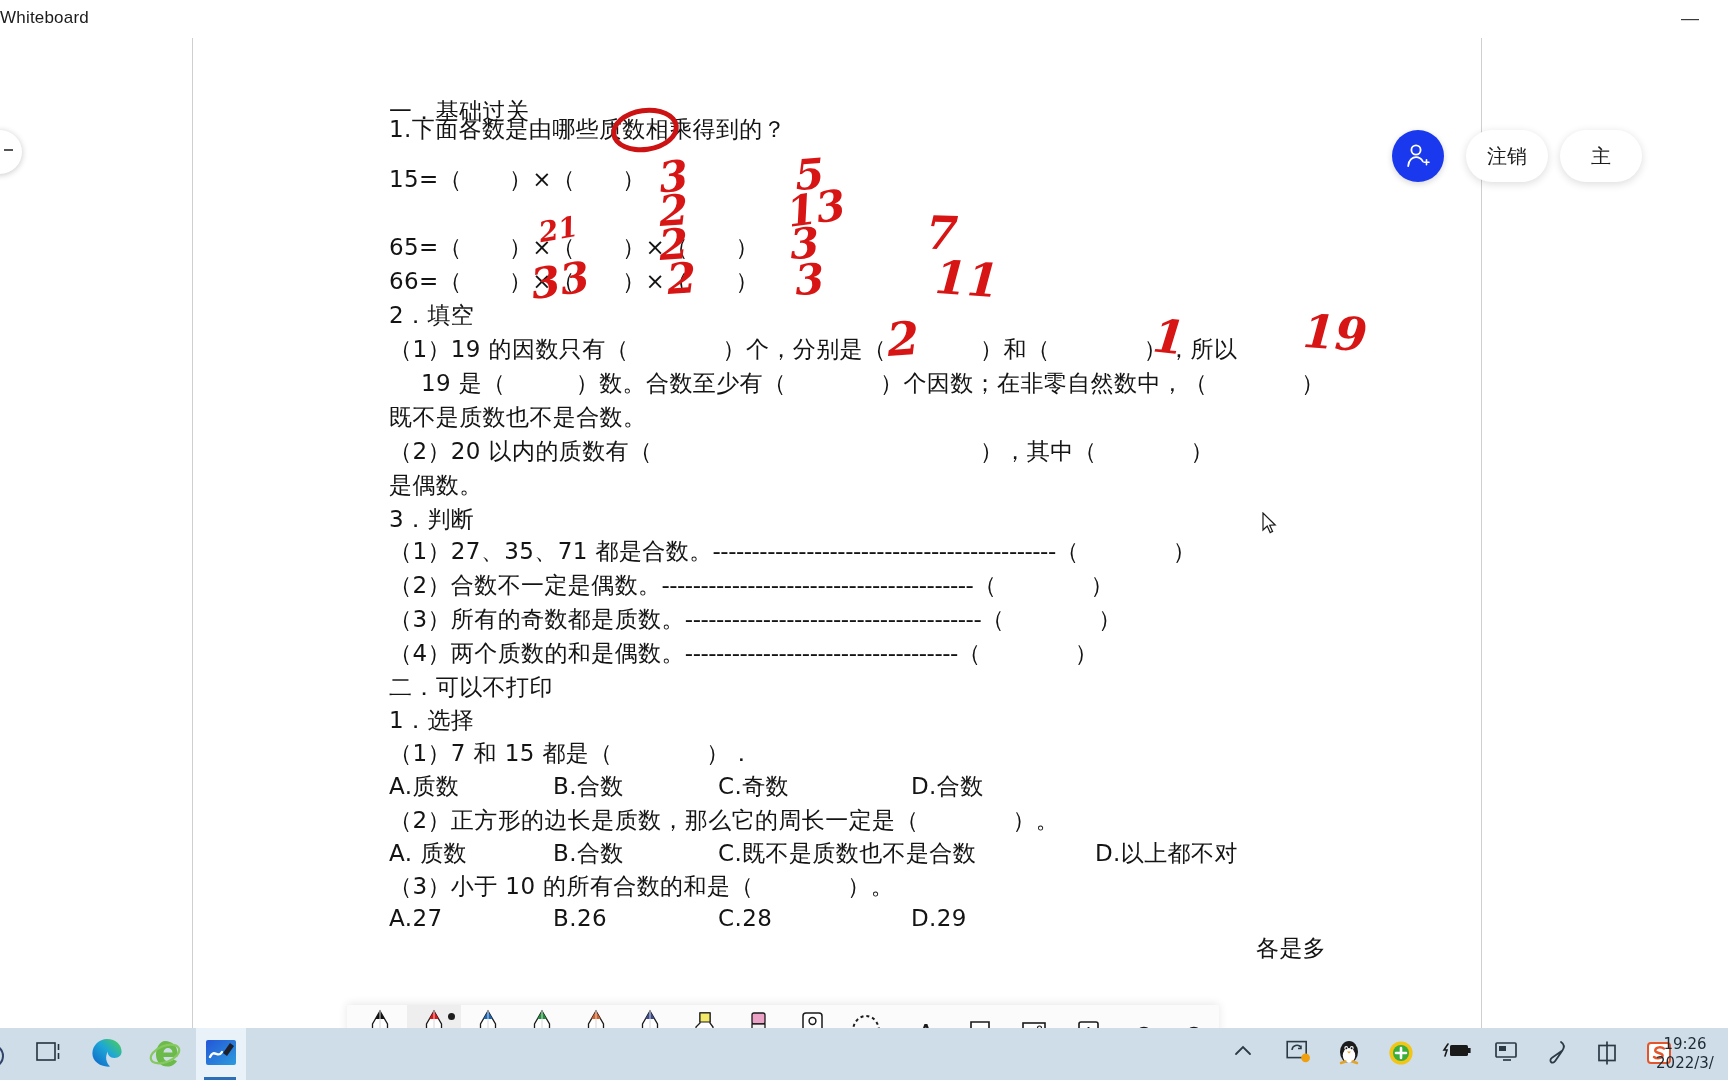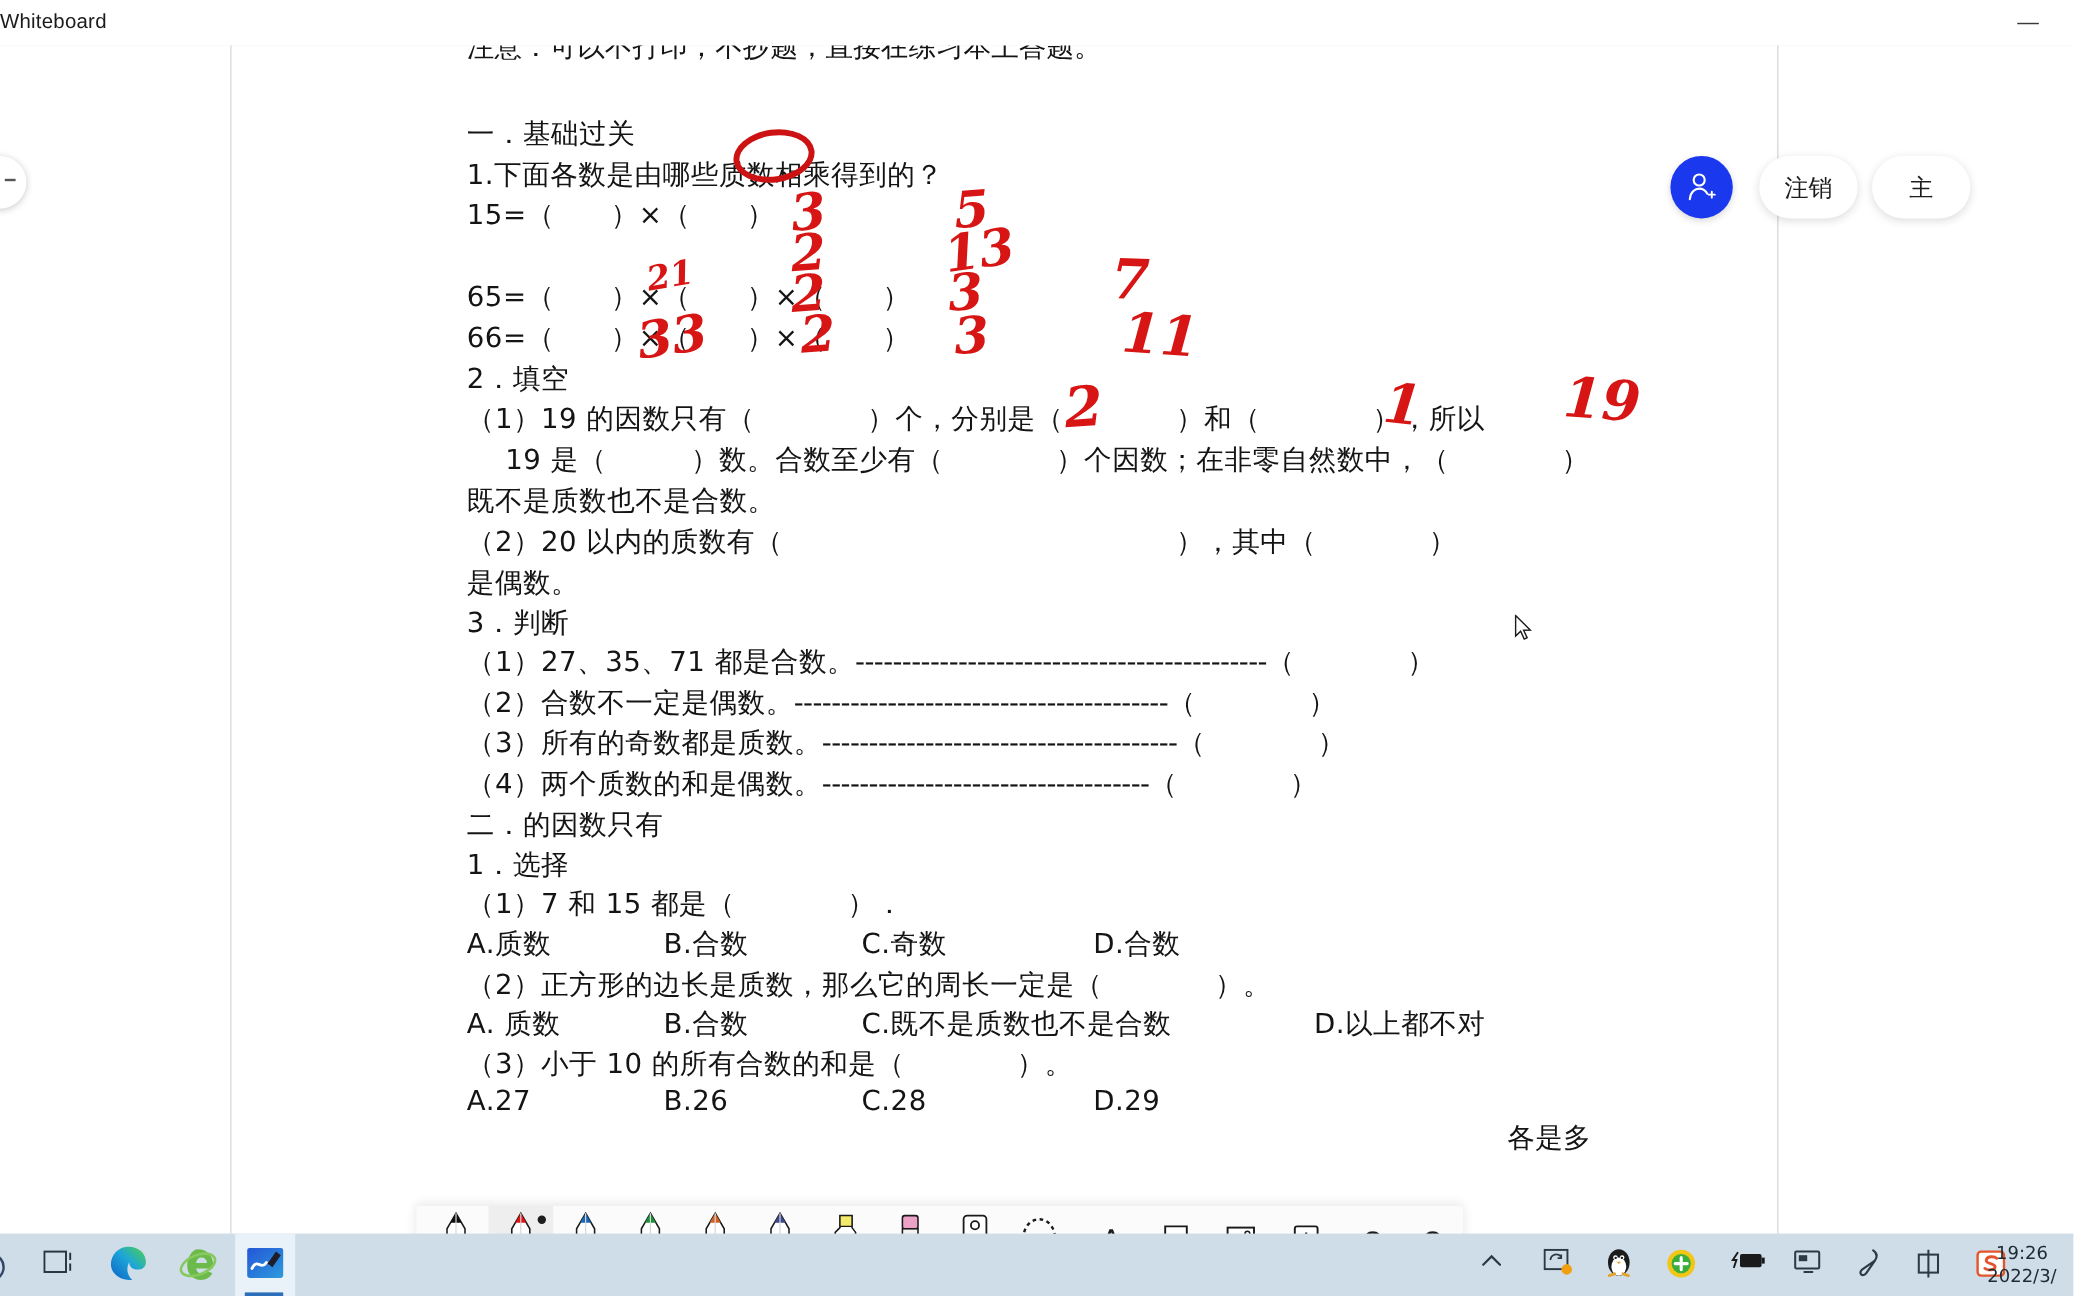--- a/index.html
+++ b/index.html
@@ -152,24 +152,23 @@
   <div class="rail" id="rail-left"></div>
   <div class="rail" id="rail-right"></div>
 
   <div id="collapse-handle">
     <div class="chev"></div>
   </div>
 
   <div id="sheet">
     <div class="doc">
 
-      <div class="l-cut" style="left:196px;top:-14px;">注意：可以不打印，不抄题，直接在练习本上答题。</div>
 
       <div class="line" style="left:196px;top:58px;">一．基础过关</div>
-      <div class="line" style="left:196px;top:92px;">1.下面各数是由哪些质数相乘得到的？</div>
+      <div class="line" style="left:196px;top:76px;">1.下面各数是由哪些质数相乘得到的？</div>
 
       <div class="line" style="left:196px;top:126px;">15=（　　）×（　　）</div>
       <div class="line" style="left:196px;top:194px;">65=（　　）×（　　）×（　　）</div>
       <div class="line" style="left:196px;top:228px;">66=（　　）×（　　）×（　　）</div>
 
       <div class="line" style="left:196px;top:262px;">2．填空</div>
       <div class="line" style="left:196px;top:296px;">（1）19 的因数只有（　　　　）个，分别是（　　　　）和（　　　　），所以</div>
       <div class="line" style="left:196px;top:330px;margin-left:32px;">19 是（　　　）数。合数至少有（　　　　）个因数；在非零自然数中，（　　　　）</div>
       <div class="line" style="left:196px;top:364px;">既不是质数也不是合数。</div>
       <div class="line" style="left:196px;top:398px;">（2）20 以内的质数有（　　　　　　　　　　　　　　），其中（　　　　）</div>
@@ -183,21 +182,21 @@
       <div class="line" style="left:196px;top:532px;">
         <span>（2）合数不一定是偶数。</span><span class="dash">----------------------------------------</span><span>（　　　　）</span>
       </div>
       <div class="line" style="left:196px;top:566px;">
         <span>（3）所有的奇数都是质数。</span><span class="dash">--------------------------------------</span><span>（　　　　）</span>
       </div>
       <div class="line" style="left:196px;top:600px;">
         <span>（4）两个质数的和是偶数。</span><span class="dash">-----------------------------------</span><span>（　　　　）</span>
       </div>
 
-      <div class="line" style="left:196px;top:634px;">二．的因数只有</div>
+      <div class="line" style="left:196px;top:634px;">二．可以不打印</div>
       <div class="line" style="left:196px;top:667px;">1．选择</div>
       <div class="line" style="left:196px;top:700px;">（1）7 和 15 都是（　　　　）．</div>
 
       <div class="line" style="left:196px;top:733px;">A.质数</div>
       <div class="line" style="left:360px;top:733px;">B.合数</div>
       <div class="line" style="left:525px;top:733px;">C.奇数</div>
       <div class="line" style="left:718px;top:733px;">D.合数</div>
 
       <div class="line" style="left:196px;top:767px;">（2）正方形的边长是质数，那么它的周长一定是（　　　　）。</div>
 

